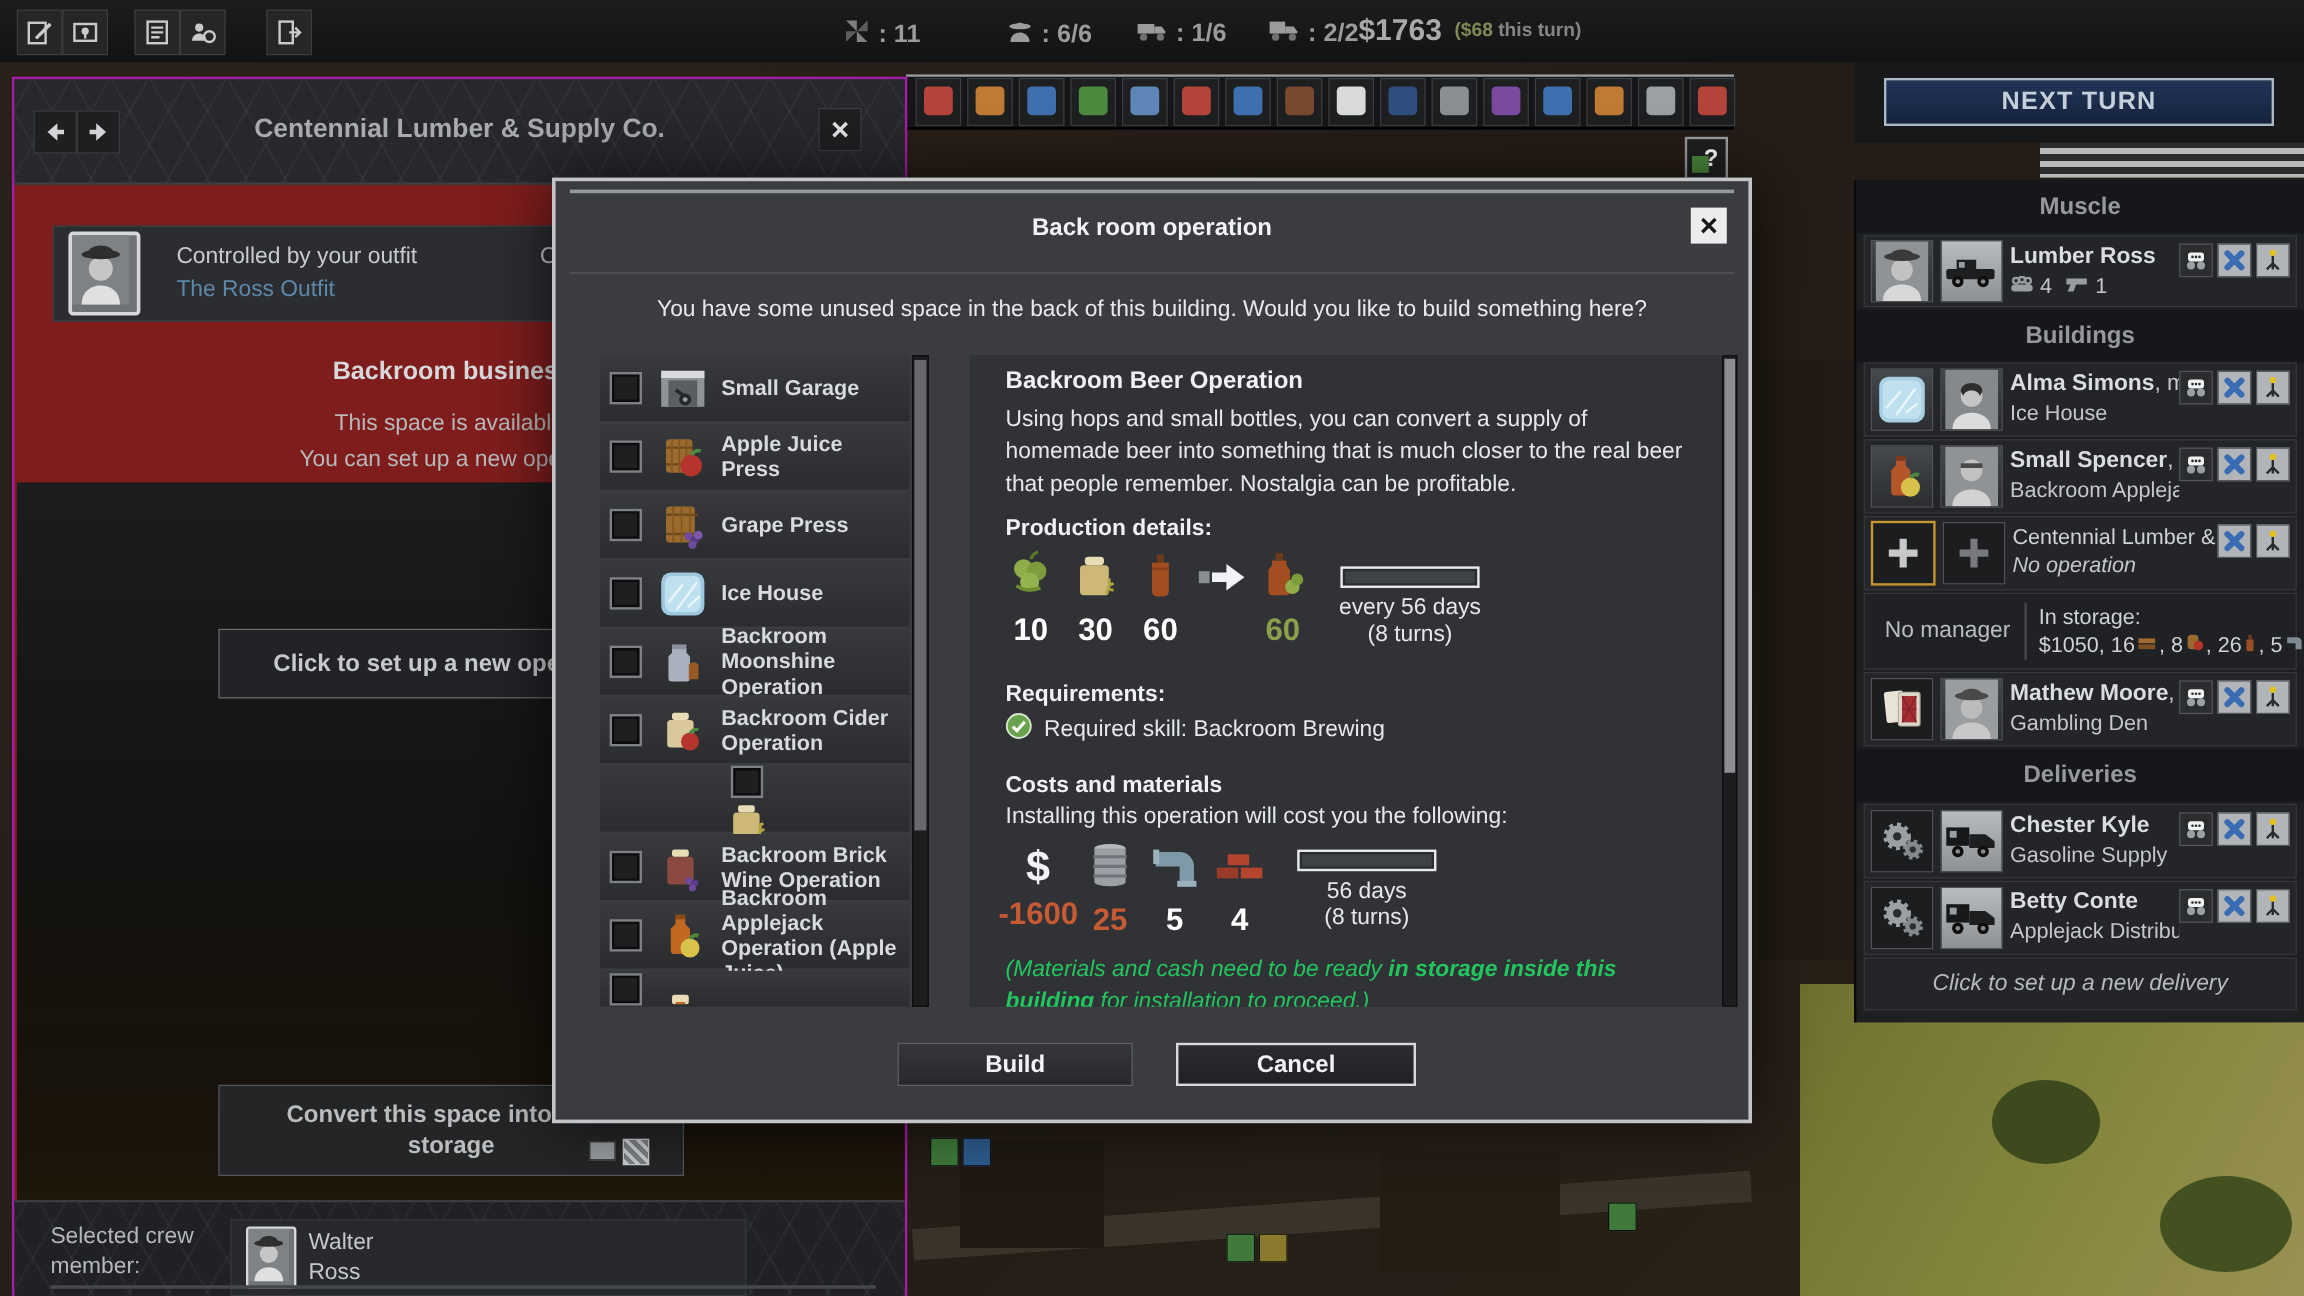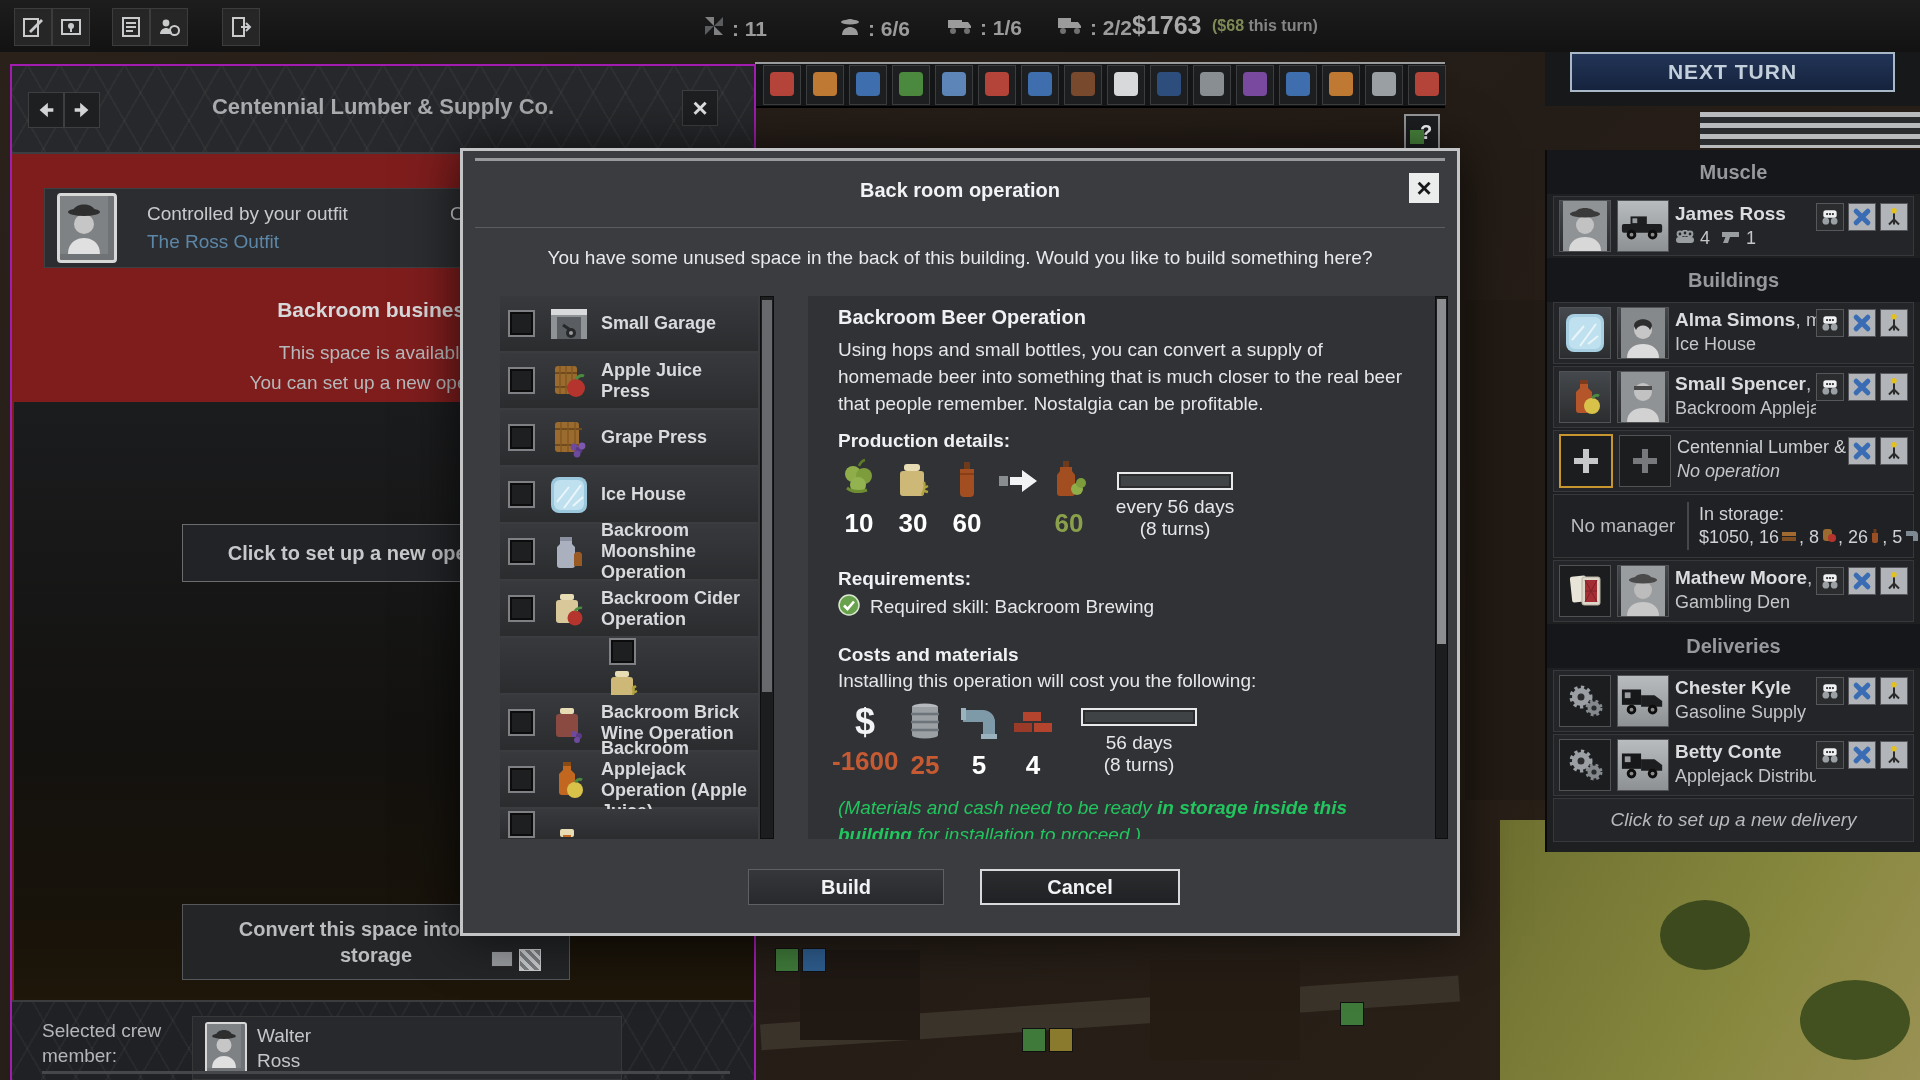--- a/index.html
+++ b/index.html
@@ -9,21 +9,21 @@
   .pat{background-image:
     repeating-linear-gradient(60deg, rgba(255,255,255,.035) 0 2px, transparent 2px 28px),
     repeating-linear-gradient(-60deg, rgba(255,255,255,.035) 0 2px, transparent 2px 28px);}
   
   #topbar{left:0;top:0;width:1920px;height:52px;background:linear-gradient(#1d1d1d,#121212);z-index:30;}
   .tbtile{position:absolute;top:8px;width:36px;height:36px;background:#262626;border:1px solid #3c3c3c;
           display:flex;align-items:center;justify-content:center;}
   .stat{position:absolute;top:14px;display:flex;align-items:center;gap:6px;color:#9b9b9b;
         font-weight:bold;font-size:21px;}
   
-  #side-top{left:1545px;top:0;width:375px;height:106px;background:#16181a;z-index:25;}
+  #side-top{left:1545px;top:13px;width:375px;height:106px;background:#16181a;z-index:25;}
   #side-main{left:1545px;top:150px;width:375px;height:702px;background:#1d1f21;z-index:25;border-left:2px solid #0a0a0a;box-sizing:border-box;}
   .shdr{position:absolute;left:0;width:100%;height:44px;background:#15171a;display:flex;align-items:center;
         justify-content:center;font-weight:bold;font-size:20px;color:#96989b;}
   .crow{position:absolute;left:6px;width:361px;background:#232528;border:1px solid #36383b;
         display:flex;align-items:center;padding:4px 5px;box-sizing:border-box;}
   .th{width:50px;height:50px;border:1px solid #505254;background:linear-gradient(#45484c,#2b2d2f);
       margin-right:6px;flex:none;display:flex;align-items:center;justify-content:center;overflow:hidden;}
   .th.lite{background:linear-gradient(#b9bcbf,#8e9194);}
   .th.dark{background:#1b1d1f;}
   .ct{flex:1;min-width:0;align-self:flex-start;padding-top:2px;}
@@ -247,21 +247,21 @@
             <rect x="2" y="13" width="42" height="9" rx="2" fill="#1d1e20"></rect>
             <path d="M11 13 v-8 h17 v8 z" fill="#1d1e20"></path>
             <rect x="13" y="7" width="5" height="5" fill="#9a9da0"></rect>
             <circle cx="12" cy="24" r="5" fill="#0e0e0e"></circle>
             <circle cx="34" cy="24" r="5" fill="#0e0e0e"></circle>
             <circle cx="12" cy="24" r="2" fill="#8a8a8a"></circle>
             <circle cx="34" cy="24" r="2" fill="#8a8a8a"></circle>
           </svg>
       </div>
       <div class="ct">
-        <div class="cname">James Ross</div>
+        <div class="cname">Lumber Ross</div>
         <div class="csub" style="display:flex;align-items:center;gap:5px;">
           <span><svg width="20" height="14" viewBox="0 0 20 14">
                 <rect x="1" y="7" width="18" height="6" rx="3" fill="#9a9da0"></rect>
                 <circle cx="5" cy="4" r="2.4" fill="none" stroke="#9a9da0" stroke-width="2"></circle>
                 <circle cx="10" cy="3" r="2.4" fill="none" stroke="#9a9da0" stroke-width="2"></circle>
                 <circle cx="15" cy="4" r="2.4" fill="none" stroke="#9a9da0" stroke-width="2"></circle>
               </svg></span>
           <span>4</span>
           <span style="margin-left:6px;"><svg width="20" height="14" viewBox="0 0 20 14">
                 <path d="M1 2 h17 v5 h-9 l-2 6 h-5 l2.5-6 h-3.5 z" fill="#9a9da0"></path>

